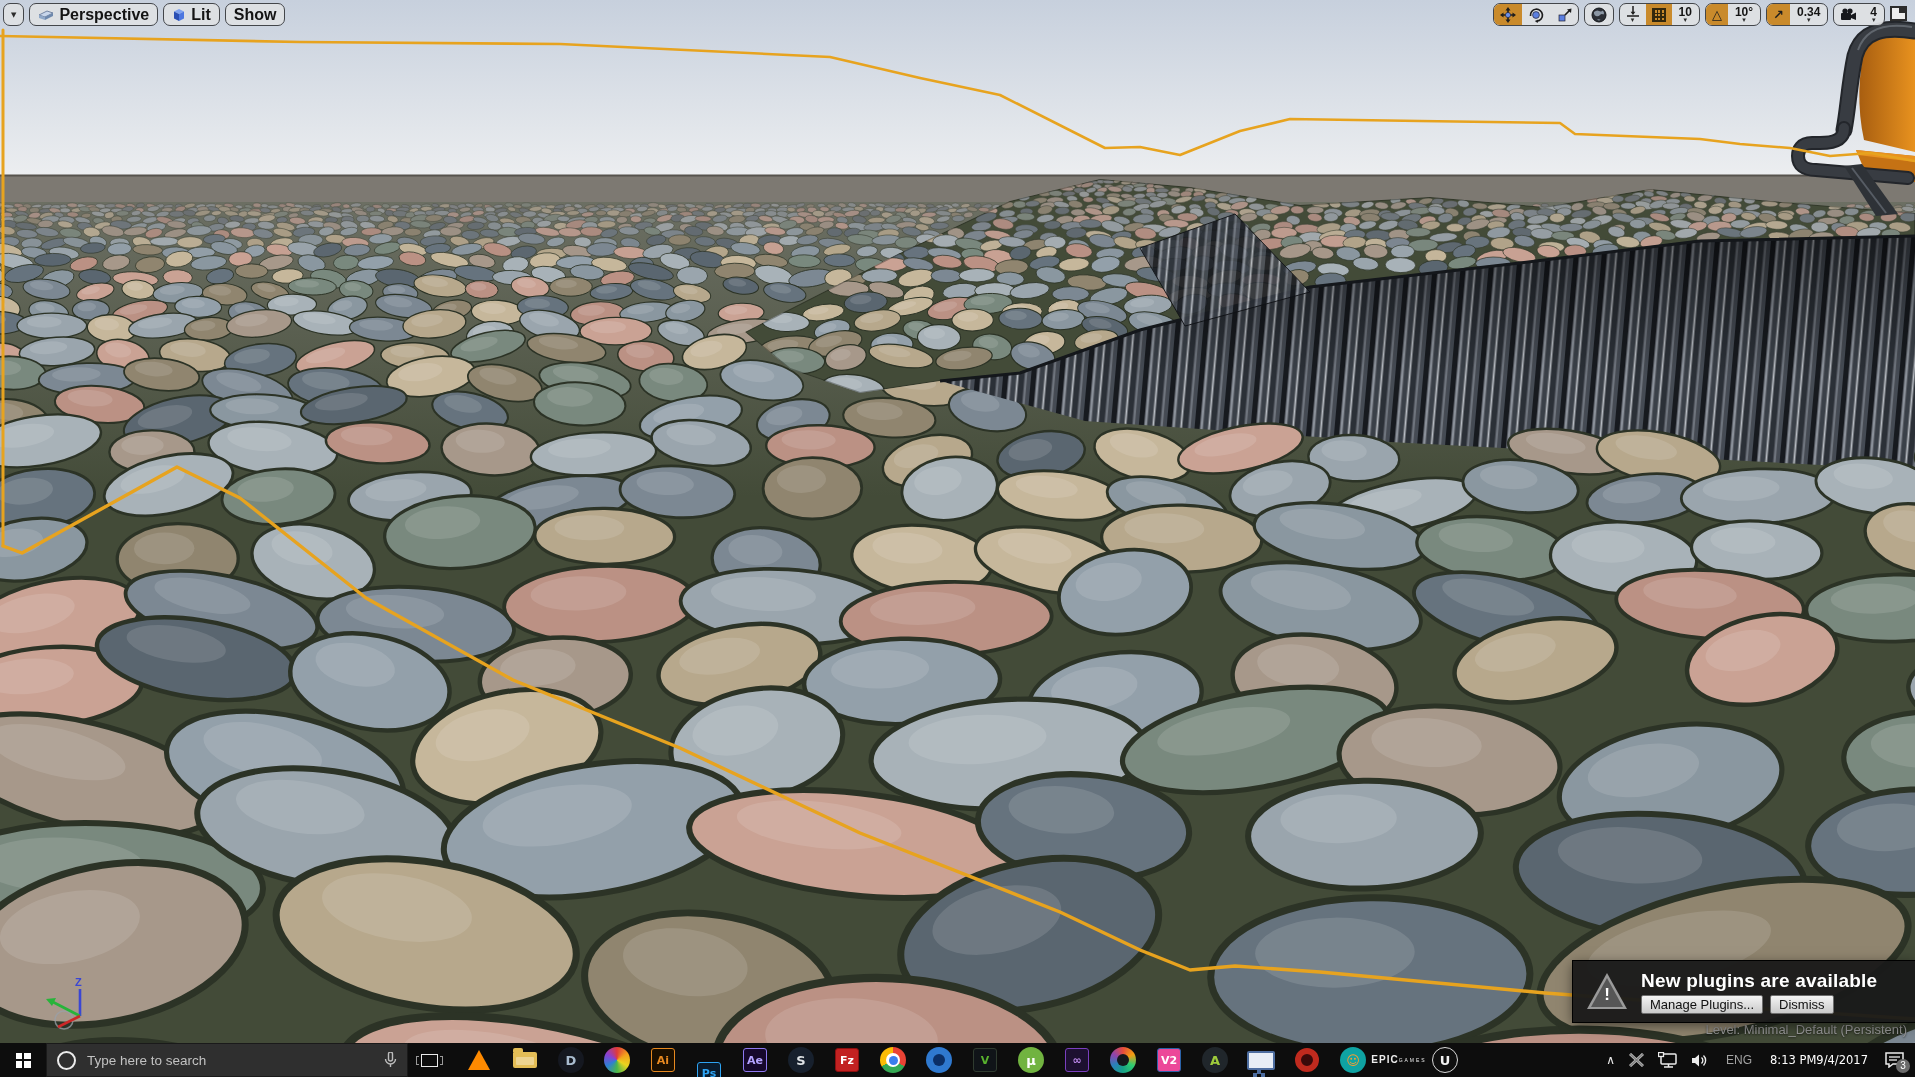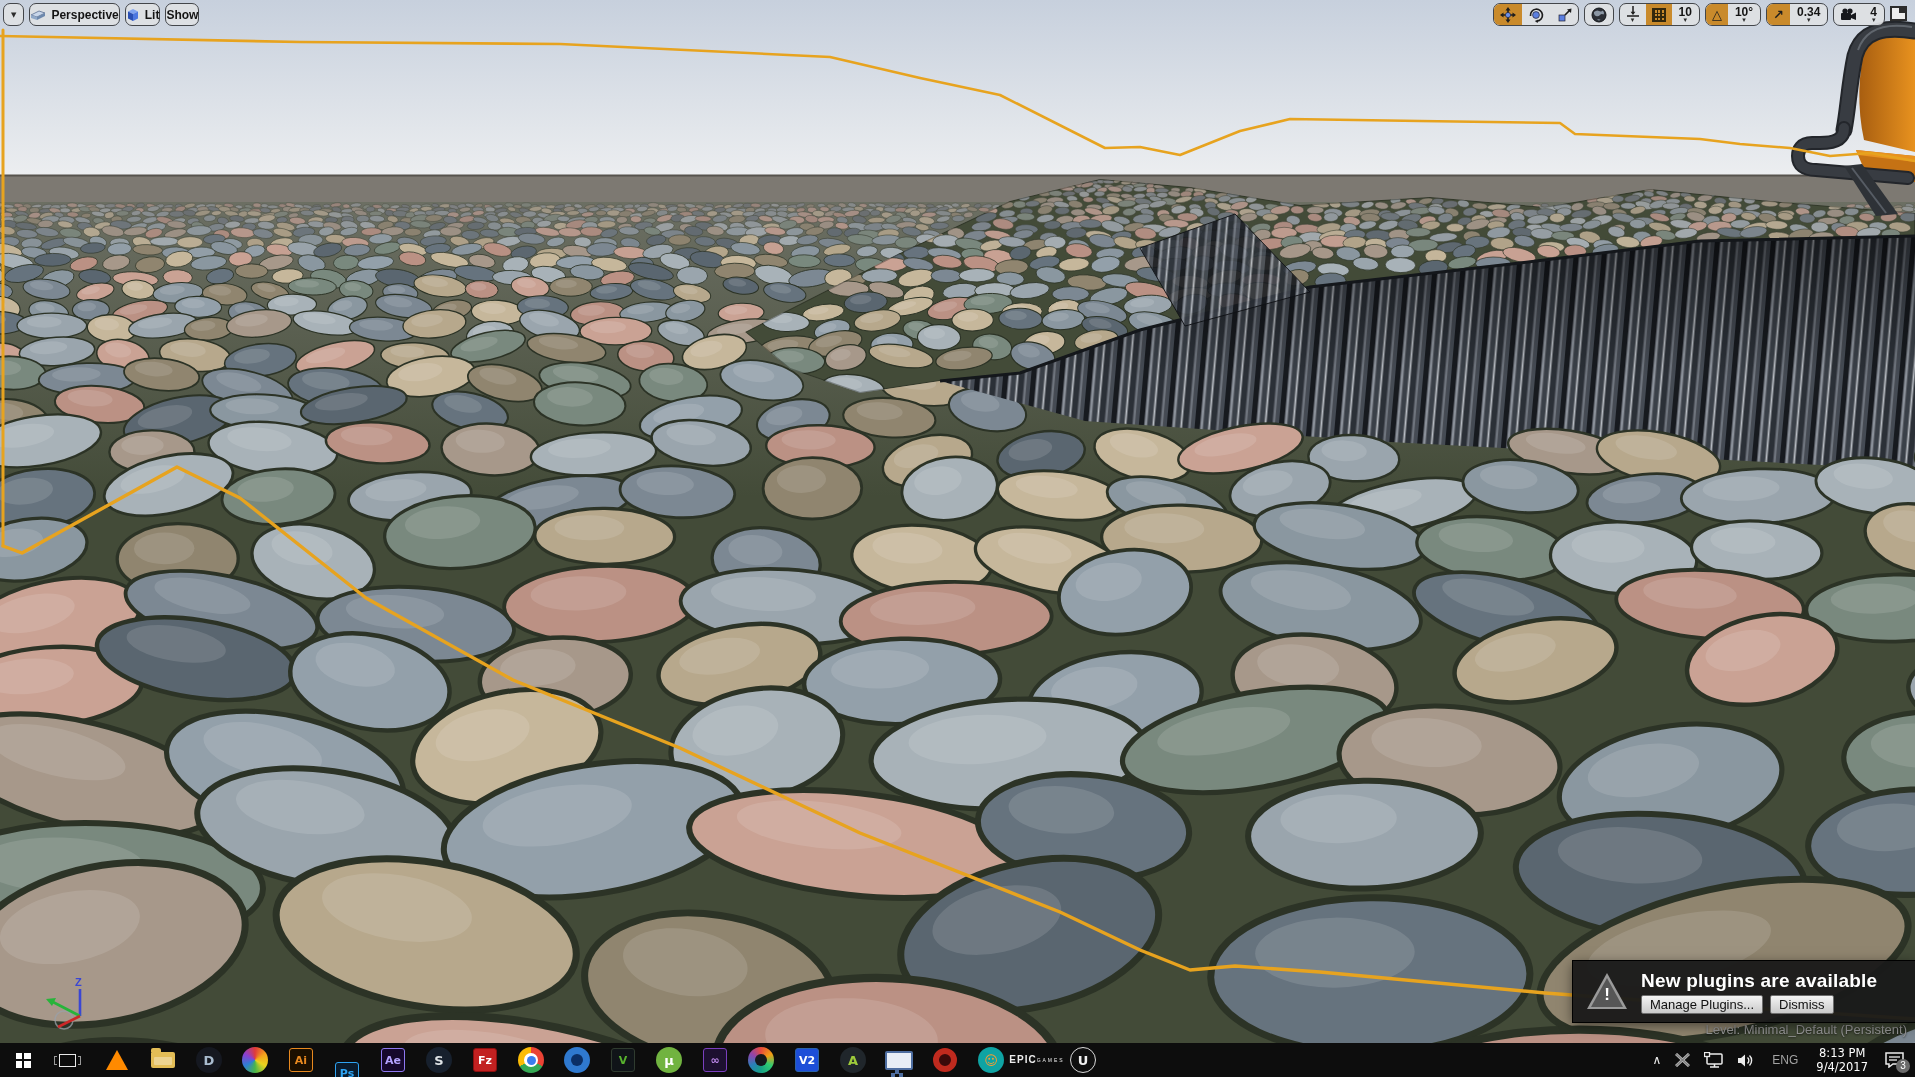--- a/index.html
+++ b/index.html
@@ -7,22 +7,22 @@
        font-family:"Liberation Sans",sans-serif;-webkit-font-smoothing:antialiased;}
   #viewport{position:absolute;left:0;top:0;width:1915px;height:1043px;overflow:hidden;}
   #scene{position:absolute;left:0;top:0;}
 
   
   .vp-bar{position:absolute;top:3px;display:flex;gap:5px;align-items:flex-start;z-index:4;}
   #vp-toolbar-left{left:3px;}
   #vp-toolbar-right{right:8px;}
   .vp-btn,.vp-group{background:rgba(222,224,227,.94);border:1.5px solid #43464a;border-radius:7px;
       height:21px;box-sizing:content-box;color:#141414;}
-  .vp-btn{display:inline-flex;align-items:center;gap:5px;padding:0 0;
-      font-weight:bold;font-size:12px;font-family:"Liberation Sans",sans-serif;cursor:default;}
+  .vp-btn{display:inline-flex;align-items:center;gap:5px;padding:0 8px;
+      font-weight:bold;font-size:16px;font-family:"Liberation Sans",sans-serif;cursor:default;}
   .vp-btn.small{padding:0 7px;font-size:8px;}
   .vp-group{display:flex;align-items:stretch;overflow:hidden;}
   .seg{display:flex;align-items:center;justify-content:center;padding:0 6px;}
   .seg.hl{background:#c98a2b;}
   .numcell{display:flex;flex-direction:column;align-items:center;justify-content:center;
       line-height:10px;padding:0 7px;font-weight:bold;font-size:12px;}
   .caret{font-size:7px;line-height:6px;color:#2b2b2b;font-family:"DejaVu Sans",sans-serif;}
   .glyph{font-family:"DejaVu Sans",sans-serif;font-weight:bold;font-size:13px;color:#1d1d1d;line-height:13px;}
   .gridicon{width:12px;height:12px;border:1.5px solid #33280d;
       background-image:repeating-linear-gradient(#33280d 0 1.5px,transparent 1.5px 3.6px),
@@ -82,21 +82,21 @@
   .i-chrome-b{width:9px;height:9px;border-radius:50%;background:#3b7ded;}
   .i-monitor{width:24px;height:15px;background:#e7edf6;border:2px solid #4d6da0;border-radius:2px;position:relative;}
   .i-monitor::after{content:"";position:absolute;left:8px;bottom:-6px;width:4px;height:4px;background:#4d6da0;box-shadow:-4px 3px 0 0 #4d6da0,4px 3px 0 0 #4d6da0;}
   .i-epic{display:flex;align-items:center;color:#ededed;line-height:8px;font-family:"Liberation Sans",sans-serif;}
   .i-epic .l1{font-weight:bold;font-size:10px;letter-spacing:1px;}
   .i-epic .l2{font-size:5px;letter-spacing:2px;}
   #tray{margin-left:auto;display:flex;align-items:center;height:34px;}
   .tray-btn{height:34px;display:flex;align-items:center;justify-content:center;padding:0 7px;color:#ececec;
       background:none;border:none;font-family:"DejaVu Sans",sans-serif;font-size:12px;}
   #tray-lang{font-family:"Liberation Sans",sans-serif;font-size:12px;color:#a3a3a3;padding:0 9px;}
-  #tray-clock{display:flex;flex-direction:column;align-items:center;justify-content:center;color:#fff;
+  #tray-clock{display:flex;align-items:center;justify-content:center;color:#fff;
       font-size:11.5px;line-height:14px;padding:0 9px;}
   #action-center{position:relative;padding:0 11px 0 8px;}
   .ac-badge{position:absolute;right:5px;bottom:4px;width:14px;height:14px;border-radius:50%;background:#6b6b6b;
       color:#fff;font-size:10px;line-height:14px;text-align:center;font-family:"Liberation Sans",sans-serif;}
 </style>
 </head>
 <body>
 
 <div id="viewport">
   <svg id="scene" width="1915" height="1043" viewBox="0 0 1915 1043">
@@ -1786,20 +1786,29 @@
     </div>
   </div>
 
   <div id="level-label">Level:  Minimal_Default (Persistent)</div>
 </div>
 
 <div id="taskbar">
   <button id="start-btn">
       <span class="win-logo"></span>
     </button>
+  <div id="search-box">
+    <span class="cortana-ring"></span>
+    <input id="search-input" placeholder="Type here to search" style="">
+    <svg class="mic" width="13" height="16">
+        <rect x="4.5" y="0" width="4" height="9" rx="2" fill="none" stroke="#bdbdbd" stroke-width="1.4"></rect>
+        <path d="M1.5,7 a5,5 0 0 0 10,0" fill="none" stroke="#bdbdbd" stroke-width="1.4"></path>
+        <line x1="6.5" y1="12" x2="6.5" y2="15" stroke="#bdbdbd" stroke-width="1.4"></line>
+      </svg>
+  </div>
   <button id="task-view-btn">
       <span class="tv-icon"></span>
     </button>
   <div id="task-apps">
       <button class="task-app">
         <span class="i-tri" style="border-bottom: 20px solid rgb(255, 138, 0);"></span>
       </button>
       <button class="task-app">
         <span class="i-folder" style="background: rgb(227, 189, 86);"></span>
       </button>
@@ -1844,21 +1853,21 @@
       </button>
       <button class="task-app">
         <span class="i-tile" style="background: rgb(29, 16, 48); color: rgb(192, 138, 238); border: 1.5px solid rgb(122, 63, 191);">∞</span>
       </button>
       <button class="task-app">
         <span class="i-circle" style="background: conic-gradient(rgb(231, 76, 60), rgb(243, 156, 18), rgb(46, 204, 113), rgb(22, 160, 133), rgb(41, 128, 185), rgb(142, 68, 173), rgb(231, 76, 60));">
           <span class="i-dot-in" style="background: rgb(21, 24, 28);"></span>
         </span>
       </button>
       <button class="task-app">
-        <span class="i-tile" style="background: #1d4ed8; color: rgb(255, 255, 255); border: 1.5px solid rgb(42, 98, 168);">V2</span>
+        <span class="i-tile" style="background: #ec4899; color: rgb(255, 255, 255); border: 1.5px solid rgb(42, 98, 168);">V2</span>
       </button>
       <button class="task-app">
         <span class="i-circle" style="background: rgb(32, 38, 43); color: rgb(158, 203, 59);">A</span>
       </button>
       <button class="task-app">
         <span class="i-monitor"></span>
       </button>
       <button class="task-app">
         <span class="i-ring" style="border: 6px solid rgb(191, 42, 30); background: rgb(58, 10, 10);"></span>
       </button>

